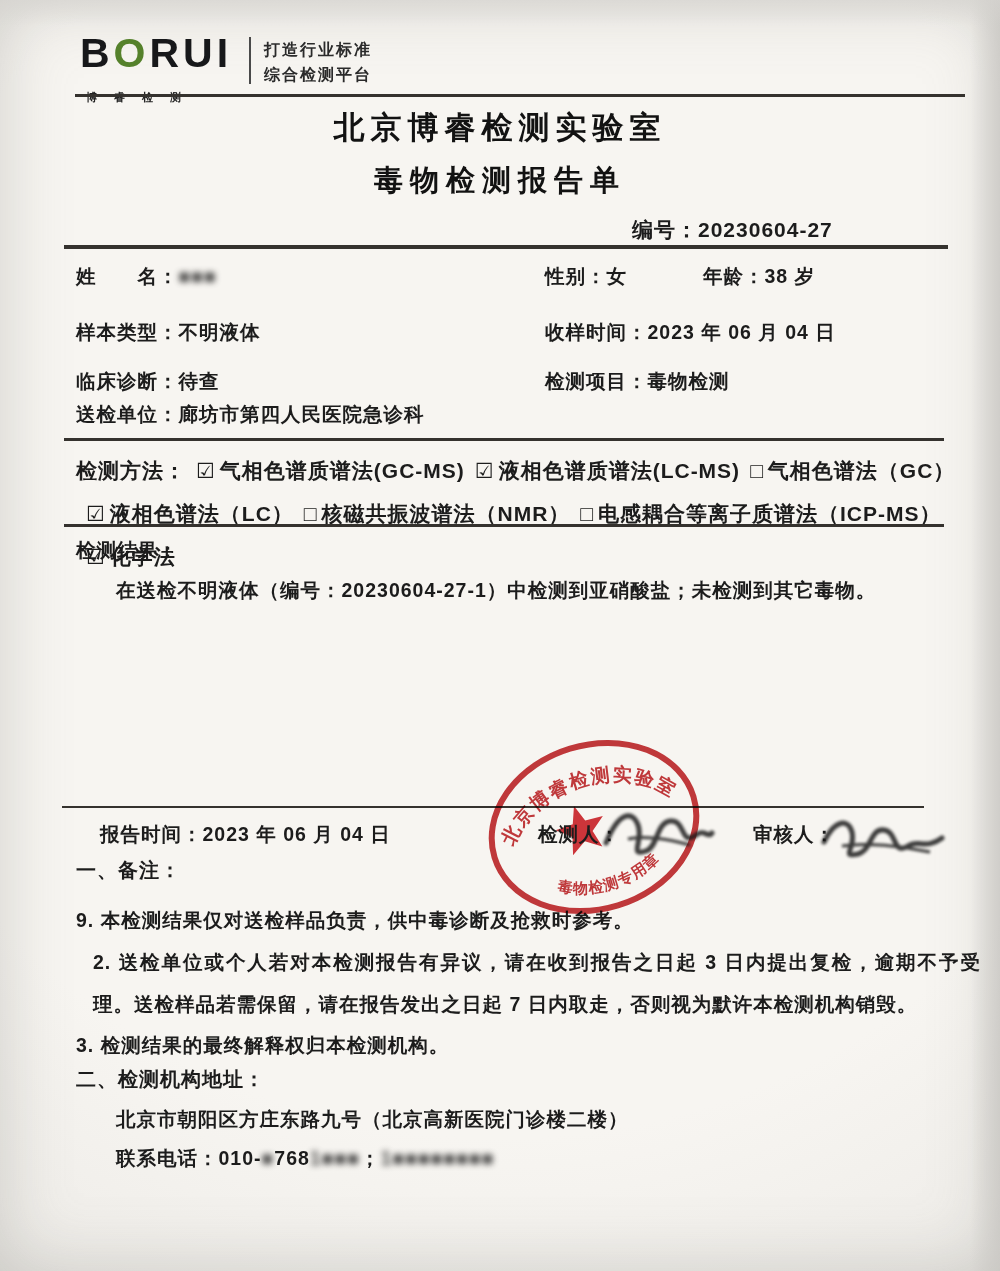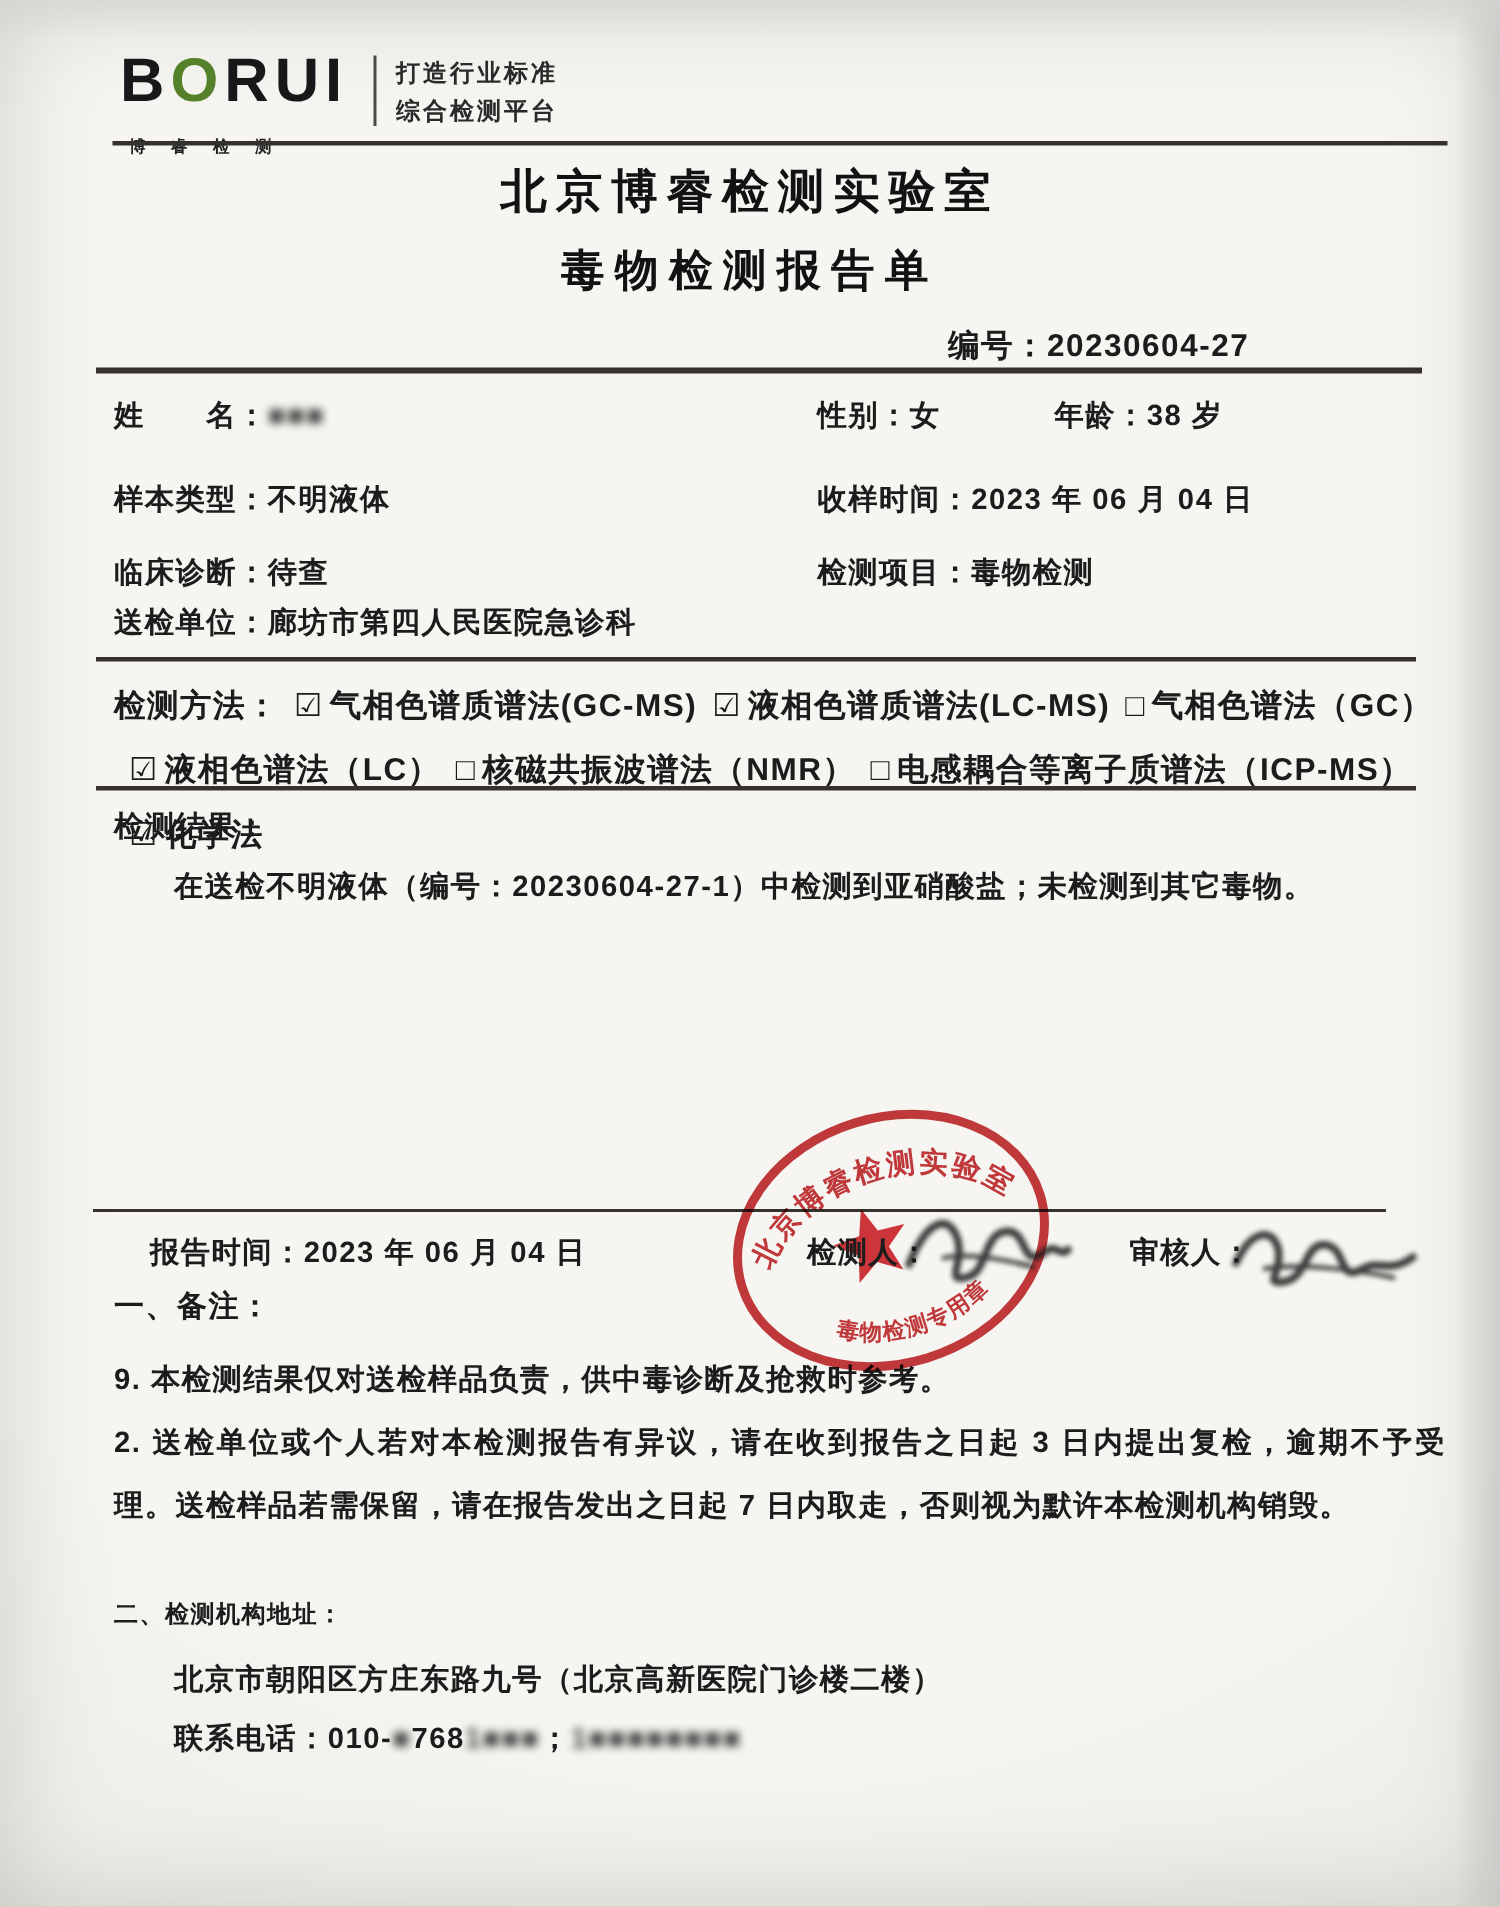--- a/index.html
+++ b/index.html
@@ -105,21 +105,22 @@
     <path d="M8 48 C 20 18, 34 14, 40 30 C 46 46, 30 62, 48 56 C 60 52, 58 28, 72 26 C 88 24, 82 52, 98 40 C 106 33, 110 44, 114 38" fill="none" stroke="#1a1a1a" stroke-width="5" stroke-linecap="round"></path>
     <path d="M30 44 C 44 40, 70 44, 92 50" fill="none" stroke="#1a1a1a" stroke-width="3"></path>
   </svg>
   <svg class="abs sig" style="left:818px;top:808px;z-index:4;" width="130" height="60" viewBox="0 0 130 60">
     <path d="M6 34 C 16 12, 30 10, 34 24 C 38 40, 22 50, 40 46 C 54 42, 52 20, 66 22 C 80 24, 74 48, 90 38 C 100 31, 108 42, 124 30" fill="none" stroke="#1a1a1a" stroke-width="5" stroke-linecap="round"></path>
     <path d="M24 38 C 48 34, 84 38, 112 44" fill="none" stroke="#1a1a1a" stroke-width="3"></path>
   </svg>
 
   <div class="abs f" style="left:76px;top:857px;font-size:20px;">一、备注：</div>
   <div class="abs note" style="left:76px;top:899px;">9. 本检测结果仅对送检样品负责，供中毒诊断及抢救时参考。</div>
-  <div class="abs note" style="left:76px;top:941px;">2. 送检单位或个人若对本检测报告有异议，请在收到报告之日起 3 日内提出复检，逾期不予受理。送检样品若需保留，请在报告发出之日起 7 日内取走，否则视为默许本检测机构销毁。</div>
+  <div class="abs note" style="left:93px;top:941px;">2. 送检单位或个人若对本检测报告有异议，请在收到报告之日起 3 日内提出复检，逾期不予受理。送检样品若需保留，请在报告发出之日起 7 日内取走，否则视为默许本检测机构销毁。</div>
+  <div class="abs note" style="left:76px;top:1024px;">3. 检测结果的最终解释权归本检测机构。</div>
 
-  <div class="abs f" style="left:76px;top:1066px;font-size:16px;">二、检测机构地址：</div>
+  <div class="abs f" style="left:76px;top:1066px;font-size:20px;">二、检测机构地址：</div>
   <div class="abs f" style="left:116px;top:1106px;font-family:Liberation Serif, serif;">北京市朝阳区方庄东路九号（北京高新医院门诊楼二楼）</div>
   <div class="abs f" style="left:116px;top:1145px;">
     <span>联系电话：</span><span>010-</span><span class="redact">■</span><span>768</span><span class="redact">1■■■</span><span>；</span><span class="redact">1■■■■■■■■</span>
   </div>
 
 </div>
 
 </body></html>

